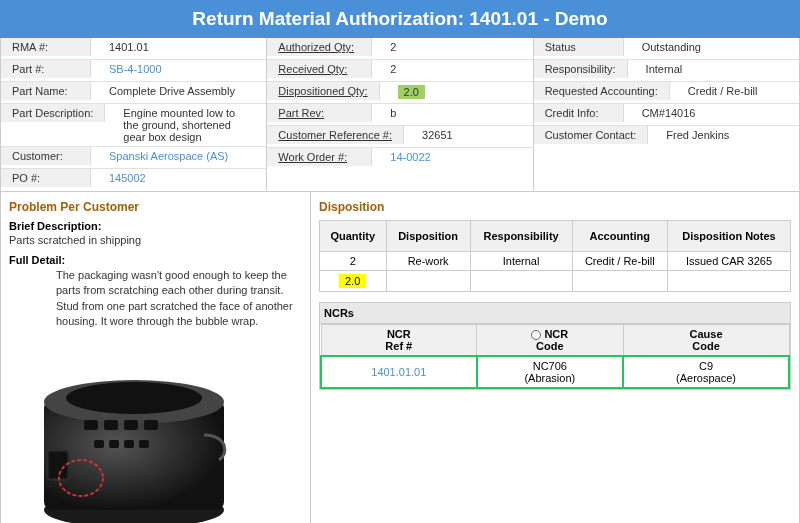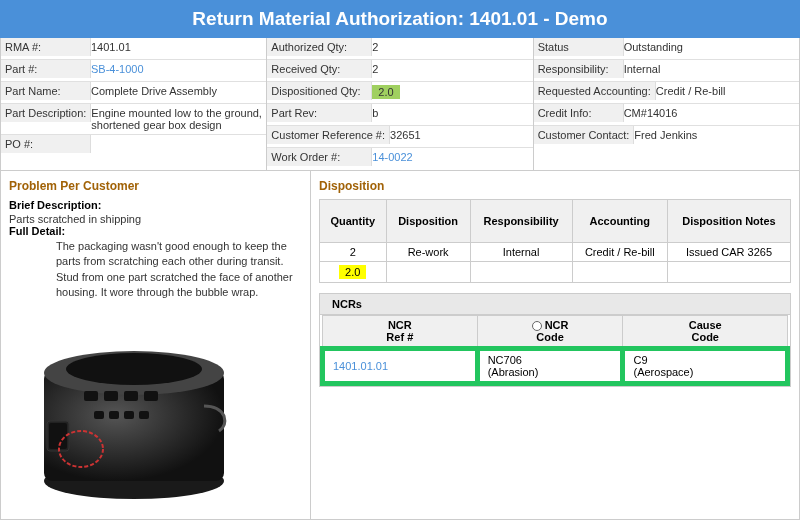--- a/index.html
+++ b/index.html
@@ -30,29 +30,29 @@
       display: flex;
       border-bottom: 1px solid #e0e0e0;
       min-height: 22px;
       align-items: flex-start;
     }
     .info-row:last-child { border-bottom: none; }
 
     .info-label {
       background: #f0f0f0;
       color: #333;
-      padding: 3px 4px;
+      padding: 3px 11px;
       min-width: 90px;
       font-weight: normal;
       border-right: 1px solid #ddd;
       flex-shrink: 0;
     }
 
     .info-value {
-      padding: 3px 0;
+      padding: 3px 18px;
       color: #333;
       flex: 1;
     }
 
     .info-value.link { color: #4a90d9; }
 
     .highlight-green {
       background: #a0d060;
       color: #333;
       padding: 1px 6px;
@@ -82,41 +82,42 @@
       margin-bottom: 6px;
       color: #a16207;
     }
 
     .problem-label {
       font-weight: bold;
       margin-bottom: 2px;
     }
 
     .problem-text {
+      margin-bottom: 8px;
       color: #333;
     }
 
     .full-detail-text {
       color: #333;
       line-height: 1.4;
       margin-top: 2px;
       margin-left: 47px;
     }
 
     
     .disposition-table {
       width: 100%;
       border-collapse: collapse;
       margin-bottom: 10px;
       font-size: 11px;
     }
     .disposition-table th {
       background: #f0f0f0;
       border: 1px solid #ccc;
-      padding: 15px 6px;
+      padding: 9px 6px;
       text-align: center;
       font-weight: bold;
     }
     .disposition-table td {
       border: 1px solid #ccc;
       padding: 3px 6px;
       text-align: center;
     }
 
     .highlight-yellow {
@@ -126,59 +127,60 @@
     }
 
     
     .ncr-section {
       border: 1px solid #ccc;
       margin-top: 4px;
     }
 
     .ncr-header {
       background: #e8e8e8;
-      padding: 4px 12px;
+      padding: 4px 4px;
       font-weight: bold;
       border-bottom: 1px solid #ccc;
     }
 
     .ncr-table {
       width: 100%;
       border-collapse: collapse;
       font-size: 11px;
     }
     .ncr-table th {
       background: #f0f0f0;
       border: 1px solid #ccc;
       padding: 3px 2px;
       font-weight: bold;
     }
     .ncr-table td {
-      border: 5px solid #22c55e;
+      border: 2px solid #22c55e;
       padding: 3px 8px;
-      text-align: left;
+      text-align: center;
     }
     .ncr-table td.link { color: #4a90d9; }
 
     
     .part-image {
       width: 250px;
       height: 200px;
       margin-top: 10px;
       position: relative;
     }
 
     
     .part-svg {
       width: 250px;
       height: 200px;
     }
 
     .info-label-wide {
       min-width: 105px;
+      text-decoration: underline;
     }
 
     .ncr-radio {
       display: inline-block;
       width: 10px;
       height: 10px;
       border-radius: 50%;
       border: 1px solid #666;
       background: #fff;
       vertical-align: middle;
@@ -203,21 +205,26 @@
     </div>
     <div class="info-row">
       <div class="info-label">Part Name:</div>
       <div class="info-value">Complete Drive Assembly</div>
     </div>
     <div class="info-row">
       <div class="info-label">Part Description:</div>
       <div class="info-value">Engine mounted low to the ground, shortened gear box design</div>
     </div>
     <div class="info-row">
+      <div class="info-label">Customer:</div>
+      <div class="info-value link">Spanski Aerospace (AS)</div>
+    </div>
+    <div class="info-row">
       <div class="info-label">PO #:</div>
+      <div class="info-value link">145002</div>
     </div>
   </div>
 
   <div class="info-col">
     <div class="info-row">
       <div class="info-label info-label-wide">Authorized Qty:</div>
       <div class="info-value">2</div>
     </div>
     <div class="info-row">
       <div class="info-label info-label-wide">Received Qty:</div>

